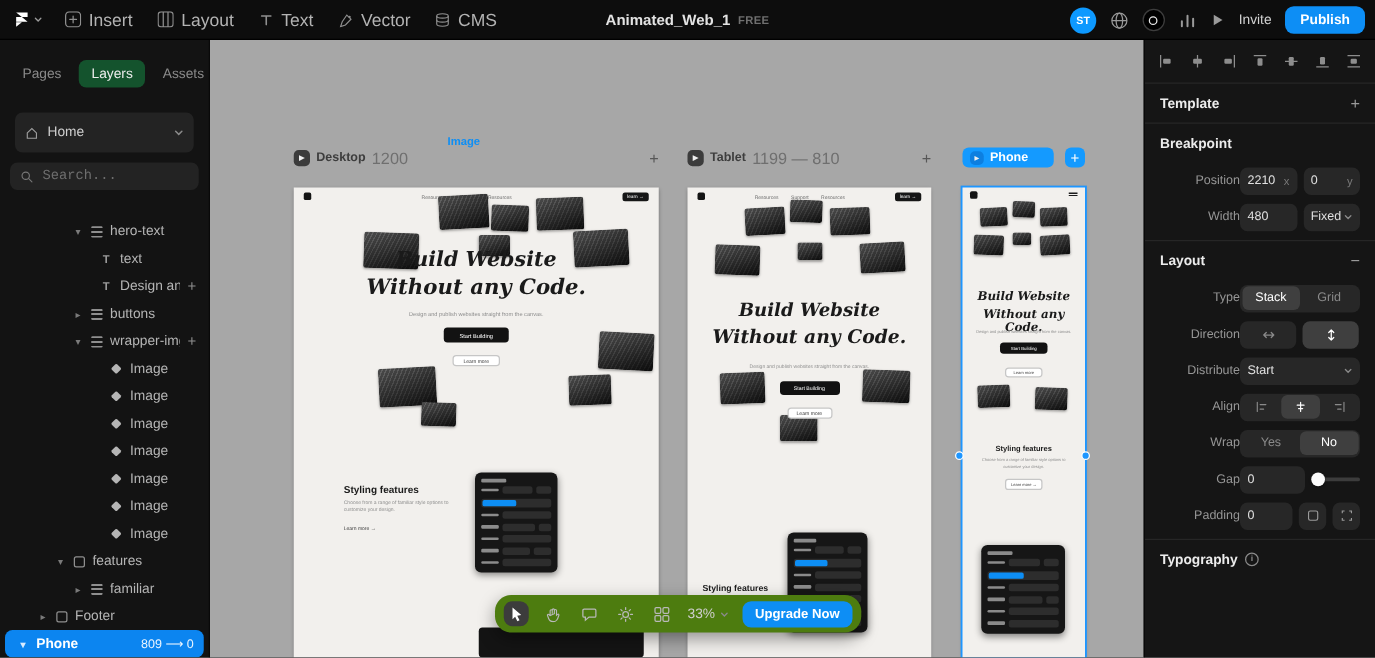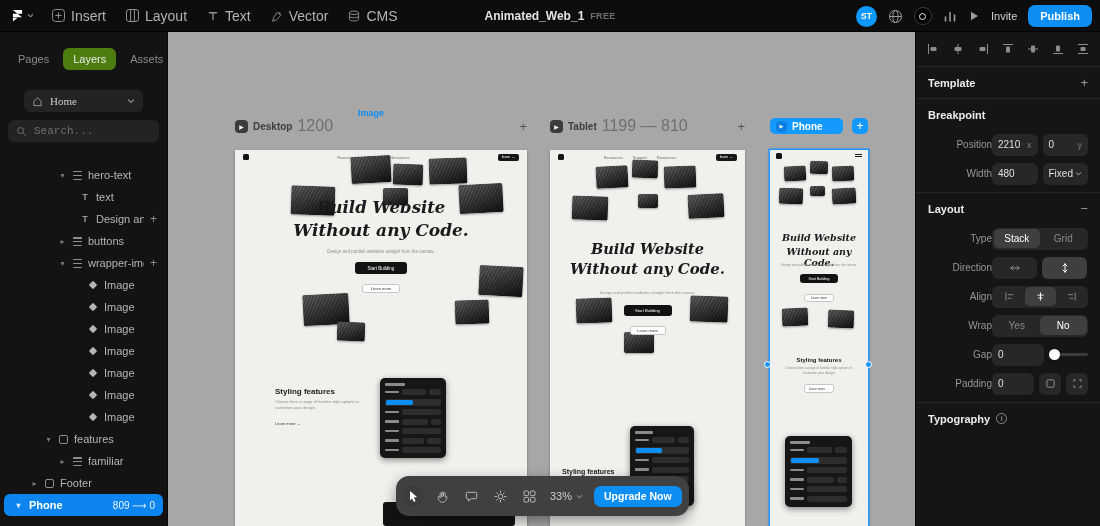--- a/index.html
+++ b/index.html
@@ -21,22 +21,22 @@
   .tb-icon { color:#9a9a9a; display:flex; }
   .record-circ { width:18px; height:18px; border-radius:50%; background:#000; border:1px solid #3d3d3d; display:flex; align-items:center; justify-content:center; }
   .record-circ .inner { width:7px; height:7px; border-radius:50%; border:1.5px solid #e8e8e8; }
   .invite { font-size:11px; color:#d2d2d2; }
   .publish { background:#0d8ef5; color:#fff; font-size:11px; font-weight:600; height:22px; padding:0 12px; border-radius:7px; display:flex; align-items:center; }
 
   
   .left-sb { position:absolute; top:32px; left:0; width:168px; height:494px; background:#131313; z-index:50; display:flex; flex-direction:column; border-right:1px solid #090909; }
   .sb-tabs { margin:16px 8px 0; height:22px; display:flex; gap:4px; }
   .sb-tab { flex:none; padding:0 10px; height:22px; display:flex; align-items:center; font-size:11px; color:#8a8a8a; border-radius:6px; }
-  .sb-tab.active { background:#4d7c0f; color:#ededed; }
-  .home-row { margin:20px 24px 0; height:22px; background:#232323; border-radius:6px; display:flex; align-items:center; gap:7px; padding:0 8px; color:#9e9e9e;font-family:Liberation Serif, serif; }
+  .sb-tab.active { background:#14532d; color:#ededed; }
+  .home-row { margin:20px 12px 0; height:32px; background:#232323; border-radius:6px; display:flex; align-items:center; gap:7px; padding:0 8px; color:#9e9e9e; }
   .home-row .txt { flex:1; font-size:11px; color:#cfcfcf; }
   .search-row { margin:8px 8px 0; height:22px; background:#232323; border-radius:6px; display:flex; align-items:center; gap:7px; padding:0 8px; color:#767676; }
   .search-row input { background:transparent; border:none; outline:none; color:#bdbdbd; font-size:11px; width:100%; font-family:Liberation Mono, monospace; }
   .search-row input::placeholder { color:#6e6e6e; }
   .layer-list { margin-top:22px; flex:1; overflow:hidden; display:flex; flex-direction:column; }
   .lrow { height:22px; flex:none; display:flex; align-items:center; gap:6px; color:#b5b5b5; font-size:11px; padding-right:10px; }
   .lrow .caret { width:9px; font-size:8px; color:#7a7a7a; flex:none; text-align:center; }
   .lrow .lbl { flex:1; white-space:nowrap; overflow:hidden; }
   .lrow .plus { color:#8d8d8d; font-size:12px; }
   .ic-T { font-size:9px; color:#9a9a9a; font-weight:700; width:10px; text-align:center; }
@@ -48,21 +48,21 @@
   .lrow.selected-page { margin:0 4px; background:#0c85f0; border-radius:6px; color:#fff; font-weight:700; padding-left:10px; padding-right:8px; }
   .lrow.selected-page .caret { color:#d9ecff; }
   .lrow.selected-page .meta { font-size:10px; font-weight:400; color:#eaf5ff; }
 
   
   .canvas { position:absolute; top:32px; left:168px; width:747px; height:494px; background:#a7a7a7; overflow:hidden; z-index:10; }
   .frame { position:absolute; background:#f2f0ed; box-shadow:0 1px 3px rgba(0,0,0,.28); }
   .frame-header { position:absolute; height:16px; display:flex; align-items:center; gap:5px; z-index:5; }
   .fh-play { width:13px; height:13px; border-radius:4px; background:#3c3c3c; color:#efefef; font-size:6px; display:flex; align-items:center; justify-content:center; }
   .fh-name { font-size:10px; font-weight:700; color:#3d3d3d; }
-  .fh-size { font-size:16px; color:#6f6f6f; }
+  .fh-size { font-size:13px; color:#6f6f6f; }
   .fh-plus { margin-left:auto; color:#575757; font-size:13px; }
   .fh-pill { flex:1; height:16px; background:#149aff; border-radius:5px; display:flex; align-items:center; gap:5px; padding:0 6px; }
   .fh-pill .fh-play { background:#0d7fe0; width:11px; height:11px; font-size:5px; }
   .fh-pill .fh-name { color:#fff; }
   .fh-plus-blue { width:16px; height:16px; margin-left:4px; border-radius:5px; background:#149aff; color:#fff; font-size:12px; display:flex; align-items:center; justify-content:center; }
   .sel-label { position:absolute; font-size:9px; font-weight:700; color:#0d8ef5; z-index:5; }
   .frame.selected { box-shadow:0 0 0 1.5px #1e96ff, 0 1px 4px rgba(0,0,0,.3); }
   .handle { position:absolute; width:7px; height:7px; border-radius:50%; background:#1e96ff; border:1px solid #fff; z-index:6; }
 
   
@@ -116,21 +116,21 @@
   .f-phone .site-h1 { top:82px; font-size:9.5px; }
   .f-phone .site-h2 { top:96px; font-size:9.5px; }
   .f-phone .site-sub { top:113px; font-size:3.2px; }
   .f-phone .btn-dark { top:124px; width:38px; height:9px; font-size:3.5px; }
   .f-phone .btn-light { top:144px; width:30px; height:8px; font-size:3.2px; }
   .f-phone .feature-col { left:8px; right:8px; top:207px; width:82px; text-align:center; }
   .f-phone .f-title { font-size:6px; } .f-phone .f-text { font-size:3.2px; }
   .f-phone .f-link { font-size:3.2px; border:0.5px solid #c6c6c6; background:#fff; border-radius:2.5px; padding:1.5px 4px; margin-top:5px; }
 
   
-  .float-tb { position:absolute; left:228px; top:444px; height:40px; background:#404040; border-radius:13px; display:flex; align-items:center; gap:9px; padding:0 7px; z-index:30; box-shadow:0 5px 14px rgba(0,0,0,.4); }
+  .float-tb { position:absolute; left:228px; top:444px; height:30px; background:#4d7c0f; border-radius:13px; display:flex; align-items:center; gap:9px; padding:0 7px; z-index:30; box-shadow:0 5px 14px rgba(0,0,0,.4); }
   .ftb-btn { color:#b9b9b9; display:flex; align-items:center; justify-content:center; width:20px; height:20px; border-radius:7px; }
   .ftb-btn.active { background:#3c3c3c; color:#fff; }
   .ftb-zoom { display:flex; align-items:center; gap:4px; color:#cfcfcf; font-size:11px; padding:0 2px; }
   .ftb-upgrade { background:#0d8ef5; color:#fff; font-size:10.5px; font-weight:600; height:21px; padding:0 10px; border-radius:7px; display:flex; align-items:center; }
 
   
   .right-sb { position:absolute; top:32px; right:0; width:185px; height:494px; background:#151515; z-index:50; border-left:1px solid #090909; overflow:hidden; }
   .rs-alignbar { display:flex; justify-content:space-between; align-items:center; height:34px; padding:0 11px; color:#8d8d8d; }
   .rs-div { height:1px; background:#262626; }
   .rs-section { padding:0 12px; }
@@ -728,20 +728,33 @@
             </svg>
           </span>
         <span class="dir-btn active">
             <svg width="12" height="12" viewBox="0 0 12 12">
               <path d="M6 2v8M6 2L4 4M6 2l2 2M6 10L4 8M6 10l2-2" fill="none" stroke="currentColor" stroke-linecap="round"></path>
             </svg>
           </span>
       </div>
     </div>
     <div class="rs-row">
+      <span class="rs-label">Distribute</span>
+      <div class="rs-ctrl">
+        <div class="rs-drop">
+          <span>Start</span>
+          <span class="chev">
+              <svg width="7" height="7" viewBox="0 0 8 8">
+                <path d="M1.5 3l2.5 2.5L6.5 3" fill="none" stroke="currentColor" stroke-width="1.2" stroke-linecap="round"></path>
+              </svg>
+            </span>
+        </div>
+      </div>
+    </div>
+    <div class="rs-row">
       <span class="rs-label">Align</span>
       <div class="rs-ctrl">
         <div class="seg">
           <span class="seg-opt">
               <svg width="11" height="11" viewBox="0 0 12 12">
                 <path d="M2 2v8M4.5 4h5M4.5 8h3" stroke="currentColor" stroke-linecap="round"></path>
               </svg>
             </span>
           <span class="seg-opt active">
               <svg width="11" height="11" viewBox="0 0 12 12">

